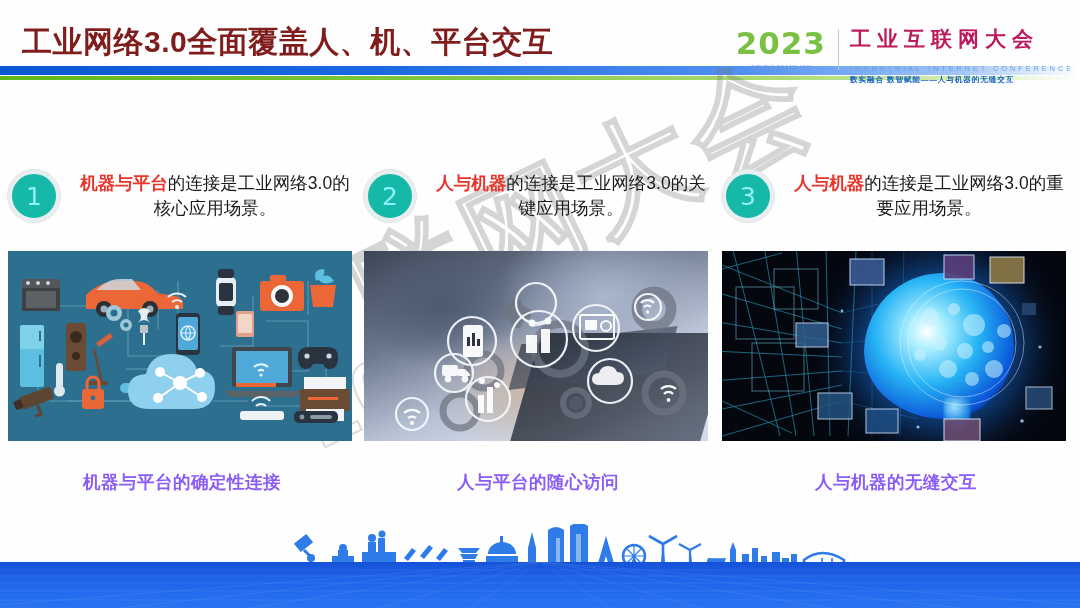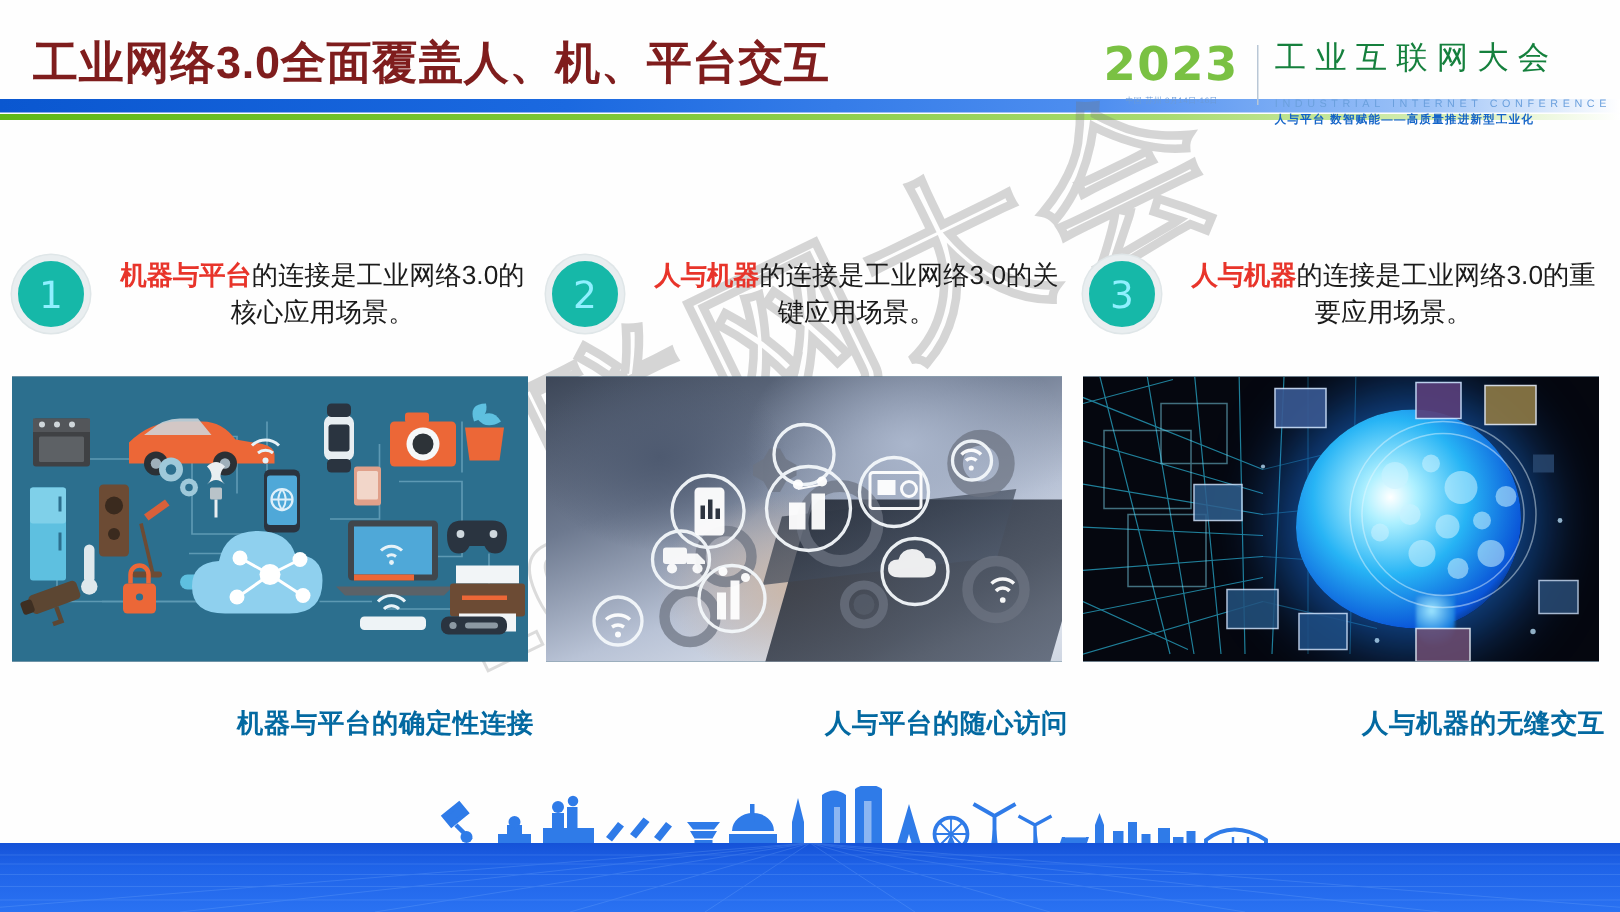--- a/index.html
+++ b/index.html
@@ -41,21 +41,21 @@
     font-size: 31px; font-weight: 700; color: #7ac143; letter-spacing: 1px;
     line-height: 1; font-family: "DejaVu Sans", sans-serif;
   }
   .logo-date {
     margin-top: 5px; font-size: 5.5px; color: #6b9ad6; letter-spacing: 0.4px; white-space: nowrap;
     transform: scale(0.95);
   }
   .logo-divider { width: 1px; background: #b9c7d6; height: 40px; margin: 2px 11px 0 0; }
   .logo-right { text-align: left; }
   .logo-cn {
-    font-size: 21px; font-weight: 400; color: #15803d; letter-spacing: 6px; line-height: 1.05;
+    font-size: 21px; font-weight: 700; color: #be185d; letter-spacing: 6px; line-height: 1.05;
     white-space: nowrap;
   }
   .logo-en {
     font-size: 7.2px; color: #6ba0dd; letter-spacing: 3.05px; white-space: nowrap; margin-top: 14px;
   }
   .logo-sub {
     font-size: 7.6px; color: #1464c8; letter-spacing: 0.9px; white-space: nowrap; margin-top: 2px;
     font-weight: 700;
   }
 
@@ -135,22 +135,22 @@
     box-shadow: 0 0 42px 14px rgba(28,130,255,.55);
   }
   .brain-stem {
     position: absolute; right: 96px; top: 146px; width: 26px; height: 34px;
     background: radial-gradient(circle at 40% 30%, #9fe6ff 0%, #1a7fe0 55%, rgba(10,40,120,0) 85%);
     border-radius: 0 0 18px 18px; filter: blur(1px);
   }
 
   
   .caption {
-    position: absolute; top: 470px; width: 348px; text-align: right;
-    font-size: 17.5px; font-weight: 700; color: #0369a1; letter-spacing: 0.5px;
+    position: absolute; top: 470px; width: 348px; text-align: center;
+    font-size: 17.5px; font-weight: 700; color: #8b5cf6; letter-spacing: 0.5px;
   }
   .cap-1 { left: 8px; }
   .cap-2 { left: 364px; }
   .cap-3 { left: 722px; }
 
   
   .footer { position: absolute; left: 0; bottom: 0; width: 1080px; height: 78px; }
   .ground {
     position: absolute; left: 0; bottom: 0; width: 1080px; height: 46px;
     background: linear-gradient(180deg,#1552d8 0%, #1f63e8 35%, #2a72f2 100%);
@@ -175,21 +175,21 @@
 
     <div class="logo">
       <div class="logo-year-blk">
         <div class="logo-year">2023</div>
         <div class="logo-date">中国·苏州  8月14日-16日</div>
       </div>
       <div class="logo-divider"></div>
       <div class="logo-right">
         <div class="logo-cn">工业互联网大会</div>
         <div class="logo-en">INDUSTRIAL INTERNET CONFERENCE</div>
-        <div class="logo-sub">人与平台  数智赋能——高质量推进新型工业化</div>
+        <div class="logo-sub">数实融合  数智赋能——人与机器的无缝交互</div>
       </div>
     </div>
   </div>
 
   <div class="wm wm-cn">联网大会</div>
   <div class="wm wm-yr">2023</div>
 
   <div class="cols">
 
     <div class="col col-1">

